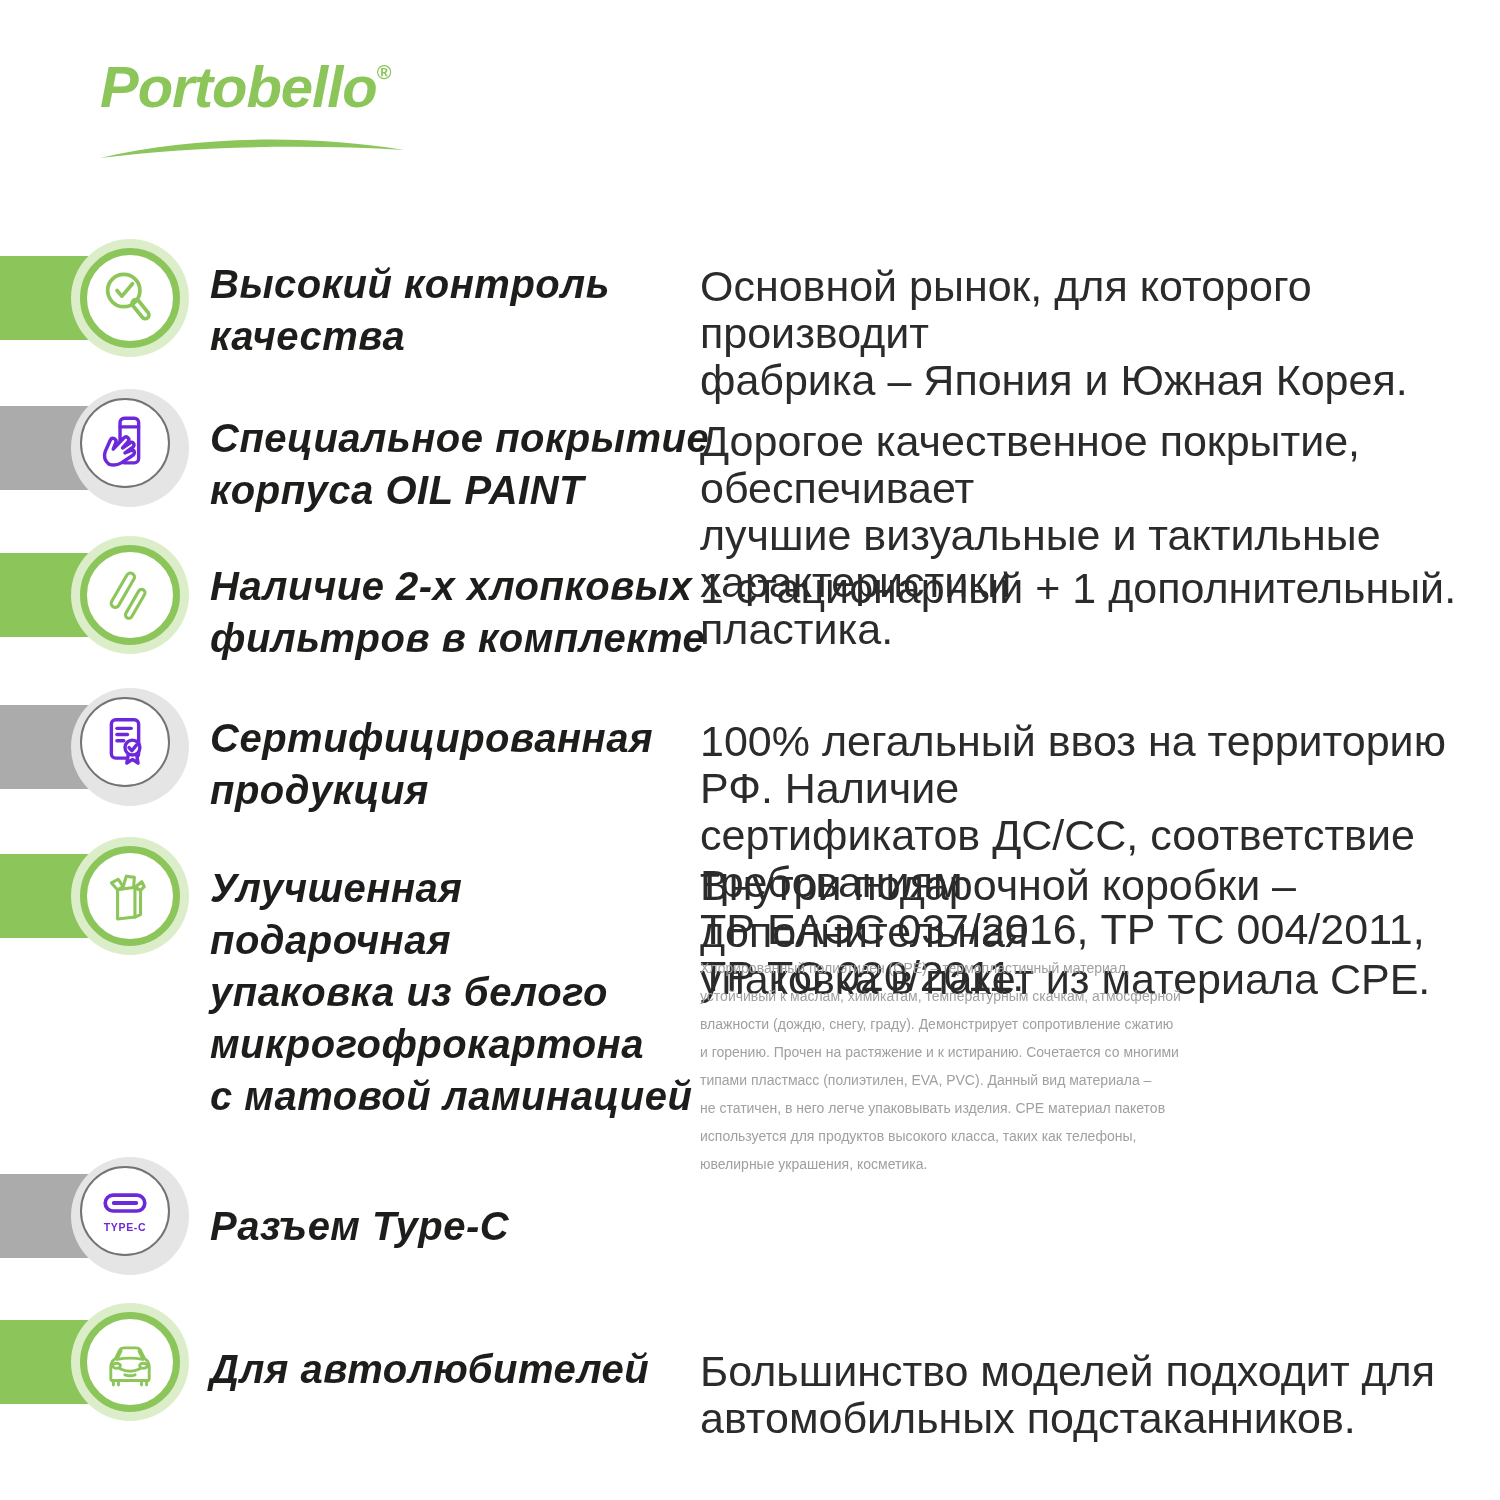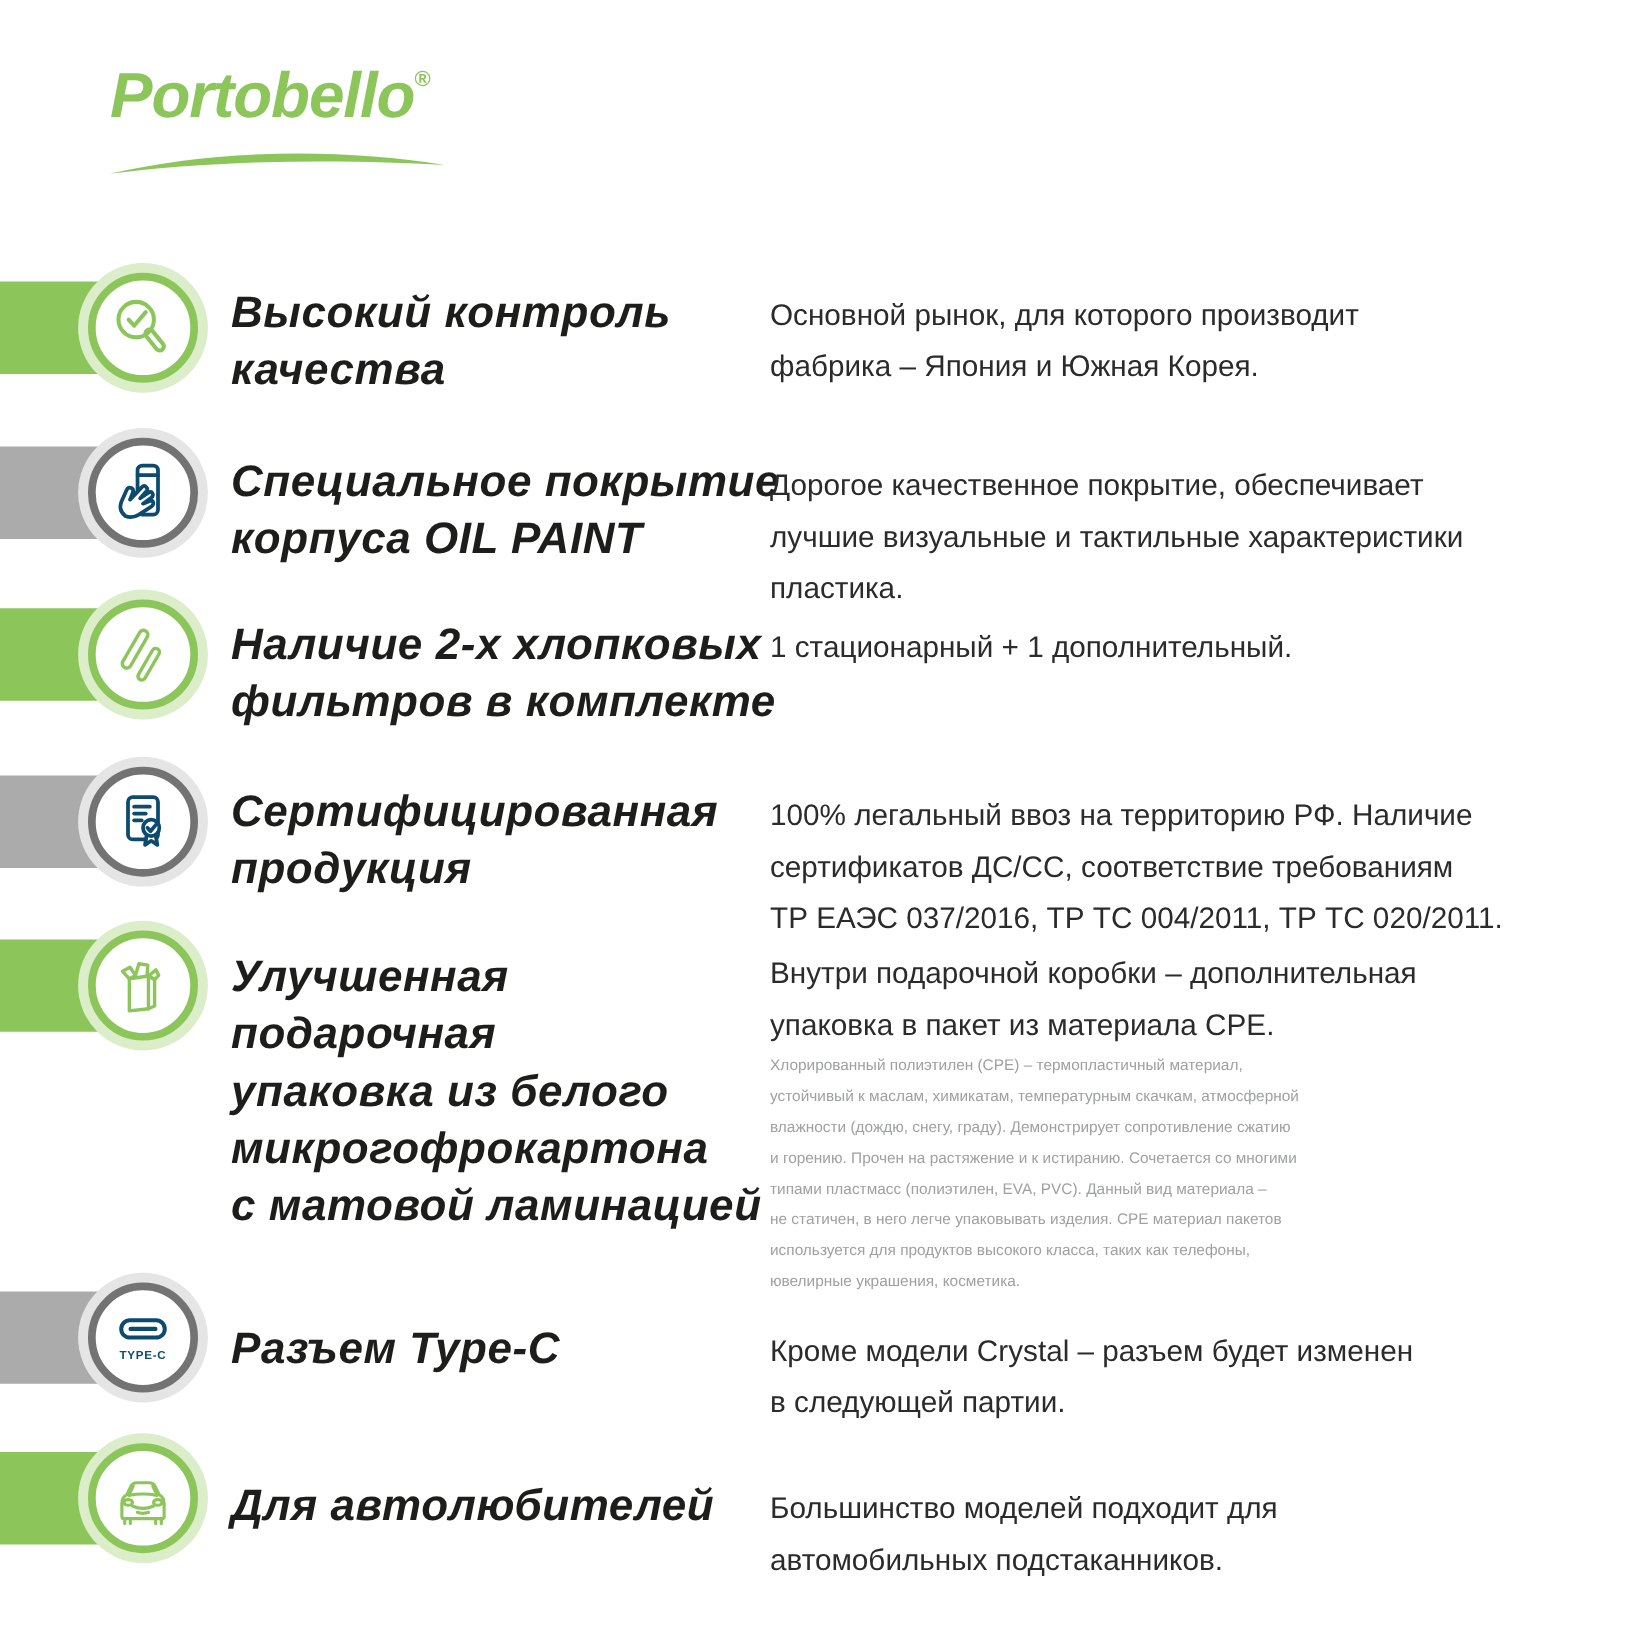--- a/index.html
+++ b/index.html
@@ -25,27 +25,27 @@
   .bar{position:absolute;left:0;top:17px;width:112px;height:84px;border-radius:0 10px 10px 0;z-index:0;}
   .bar.green{background:#8CC65A;}
   .bar.gray{background:#ABABAB;}
 
   .halo{position:absolute;left:71px;top:0;width:118px;height:118px;border-radius:50%;z-index:1;}
   .halo.green{background:#DCEDCA;}
   .halo.gray{background:#E5E5E5;}
   .ring{position:absolute;left:9px;top:9px;width:86px;height:86px;border-radius:50%;
         background:#fff;display:flex;align-items:center;justify-content:center;}
   .ring.green{border:7px solid #8CC65A;color:#8CC65A;}
-  .ring.gray{border:7px solid #737373;color:#0c4a6e;}
+  .ring.gray{border:2px solid #737373;color:#6d28d9;}
   .ring svg{display:block;}
 
   .pre{white-space:pre-line;}
   .title{position:absolute;left:210px;width:500px;font-size:40px;font-weight:bold;
          line-height:52px;color:#1D1D1B;letter-spacing:.5px;font-style:italic;}
-  .desc{position:absolute;left:700px;width:780px;font-size:27px;line-height:47px;color:#2B2B2B;}
+  .desc{position:absolute;left:700px;width:780px;font-size:43px;line-height:47px;color:#2B2B2B;}
   .note{position:absolute;left:700px;width:770px;font-size:14px;line-height:28px;color:#9FA0A0;}
 </style>
 </head>
 <body>
 
 <div id="canvas">
 
   <div class="logo">
     <div class="logo-text"><span>Portobello</span><span class="logo-reg">®</span></div>
     <svg class="logo-swoosh" viewBox="0 0 310 30">
@@ -159,22 +159,20 @@
     <div class="halo gray">
       <div class="ring gray">
         <svg width="66" height="66" viewBox="0 0 100 100" fill="none" stroke="currentColor" stroke-width="5.5" stroke-linecap="round" stroke-linejoin="round">
           <rect x="20" y="26" width="60" height="24" rx="12"></rect>
           <line x1="33" y1="38" x2="67" y2="38" stroke-width="6"></line>
           <text x="50" y="80" text-anchor="middle" font-size="16" font-weight="bold" letter-spacing="1" fill="currentColor" stroke="none">TYPE-C</text>
         </svg>
       </div>
     </div>
     <div class="title pre" style="top:43px">Разъем Type-C</div>
-    <div class="desc pre" style="top:48px">Кроме модели Crystal – разъем будет изменен
-в следующей партии.</div>
   </div>
 
   <div class="row" style="top:1303px">
     <div class="bar green"></div>
     <div class="halo green">
       <div class="ring green">
         <svg width="64" height="64" viewBox="0 0 100 100" fill="none" stroke="currentColor" stroke-width="4.5" stroke-linecap="round" stroke-linejoin="round">
           <path d="M20 76 L20 58 Q20 49 27 45 L33 33 Q35 28 41 28 L59 28 Q65 28 67 33 L73 45 Q80 49 80 58 L80 76 Q80 79 77 79 L23 79 Q20 79 20 76 Z"></path>
           <path d="M30 45 L36 33 M70 45 L64 33"></path>
           <path d="M30 46 Q50 42 70 46"></path>

